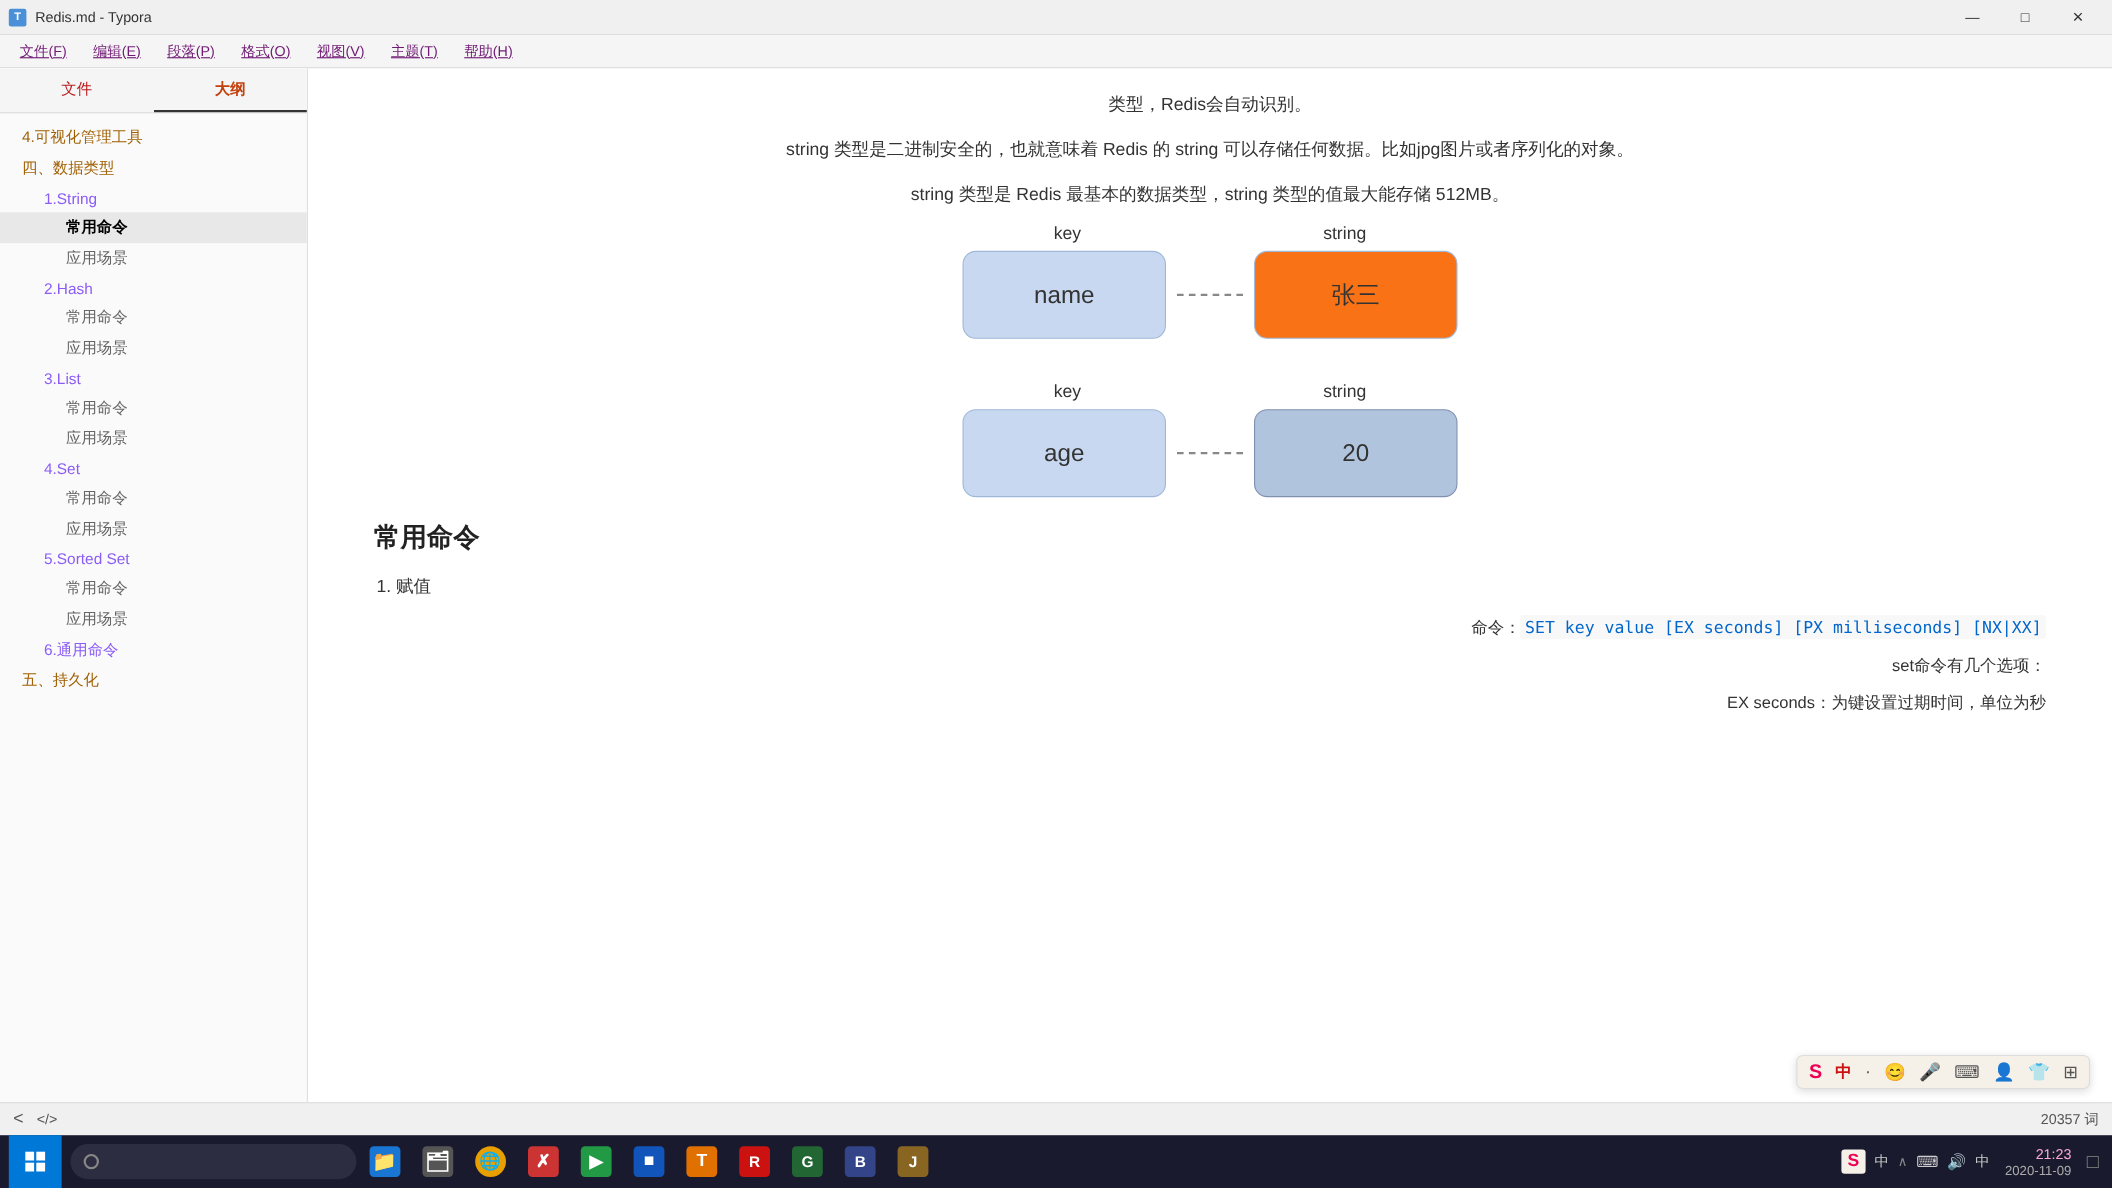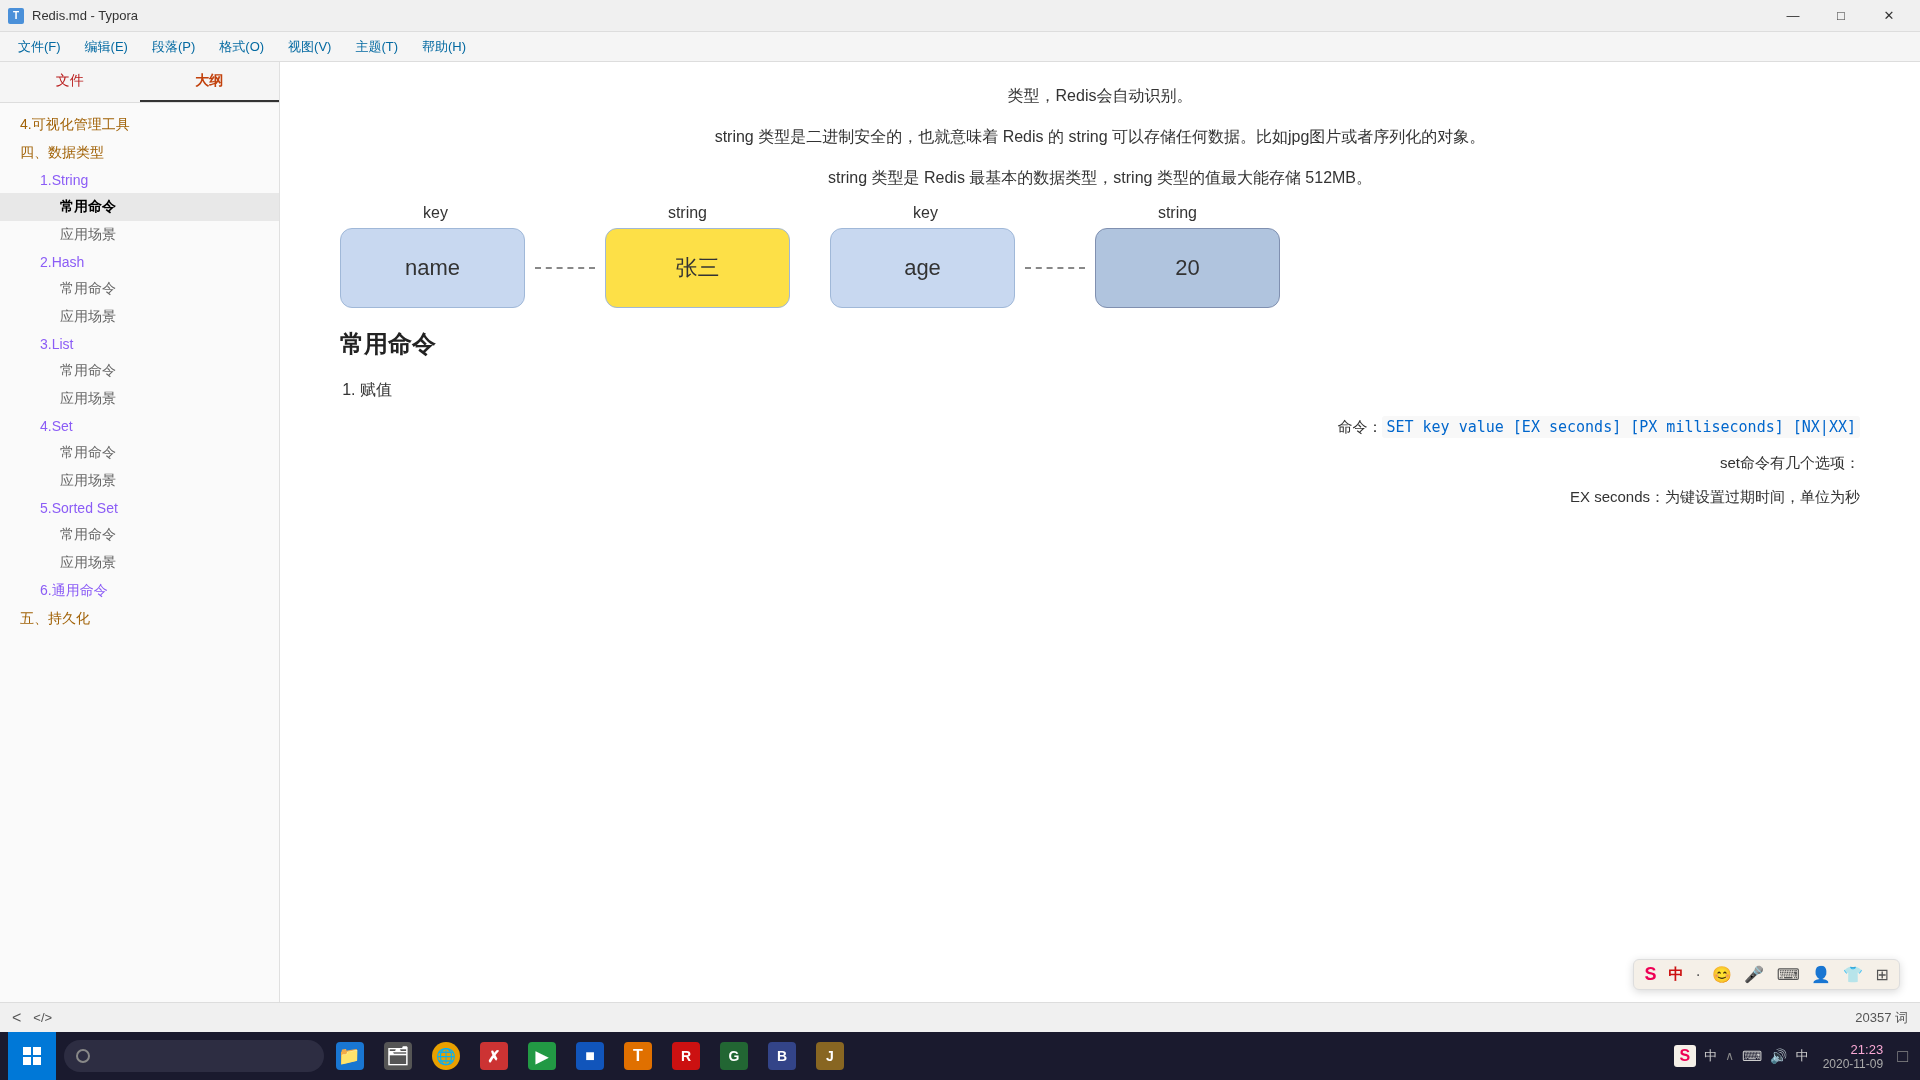--- a/index.html
+++ b/index.html
@@ -28,23 +28,24 @@
       display: flex;
       align-items: center;
       padding: 0 8px;
       gap: 4px;
       border-bottom: 1px solid #ddd;
       flex-shrink: 0;
     }
     .menu-item {
       padding: 4px 10px;
       font-size: 13px;
-      color: #0369a1;
+      color: #701a75;
       cursor: pointer;
       border-radius: 3px;
+      text-decoration: underline;
     }
 
     
     .main-layout {
       display: flex;
       flex: 1;
       overflow: hidden;
     }
 
     
@@ -105,22 +106,22 @@
       color: #333;
       line-height: 1.8;
       margin-bottom: 12px;
       text-align: center;
     }
 
     
     .diagram-section {
       margin: 8px auto;
       display: flex;
-      flex-direction: row;
-      align-items: flex-start;
+      flex-direction: column;
+      align-items: center;
       gap: 40px;
     }
 
     .diagram-row {
       display: flex;
       flex-direction: column;
       align-items: center;
       gap: 6px;
     }
 
@@ -147,21 +148,21 @@
       font-size: 22px;
       color: #333;
     }
 
     .box-key {
       background: #c8d8f0;
       border: 1.5px solid #a0b8d8;
     }
 
     .box-value-name {
-      background: #fde047;
+      background: #f97316;
       border: 1.5px solid #a0b8d8;
     }
 
     .box-value-age {
       background: #b0c4de;
       border: 1.5px solid #8090b0;
     }
 
     .dashed-line {
       width: 60px;

